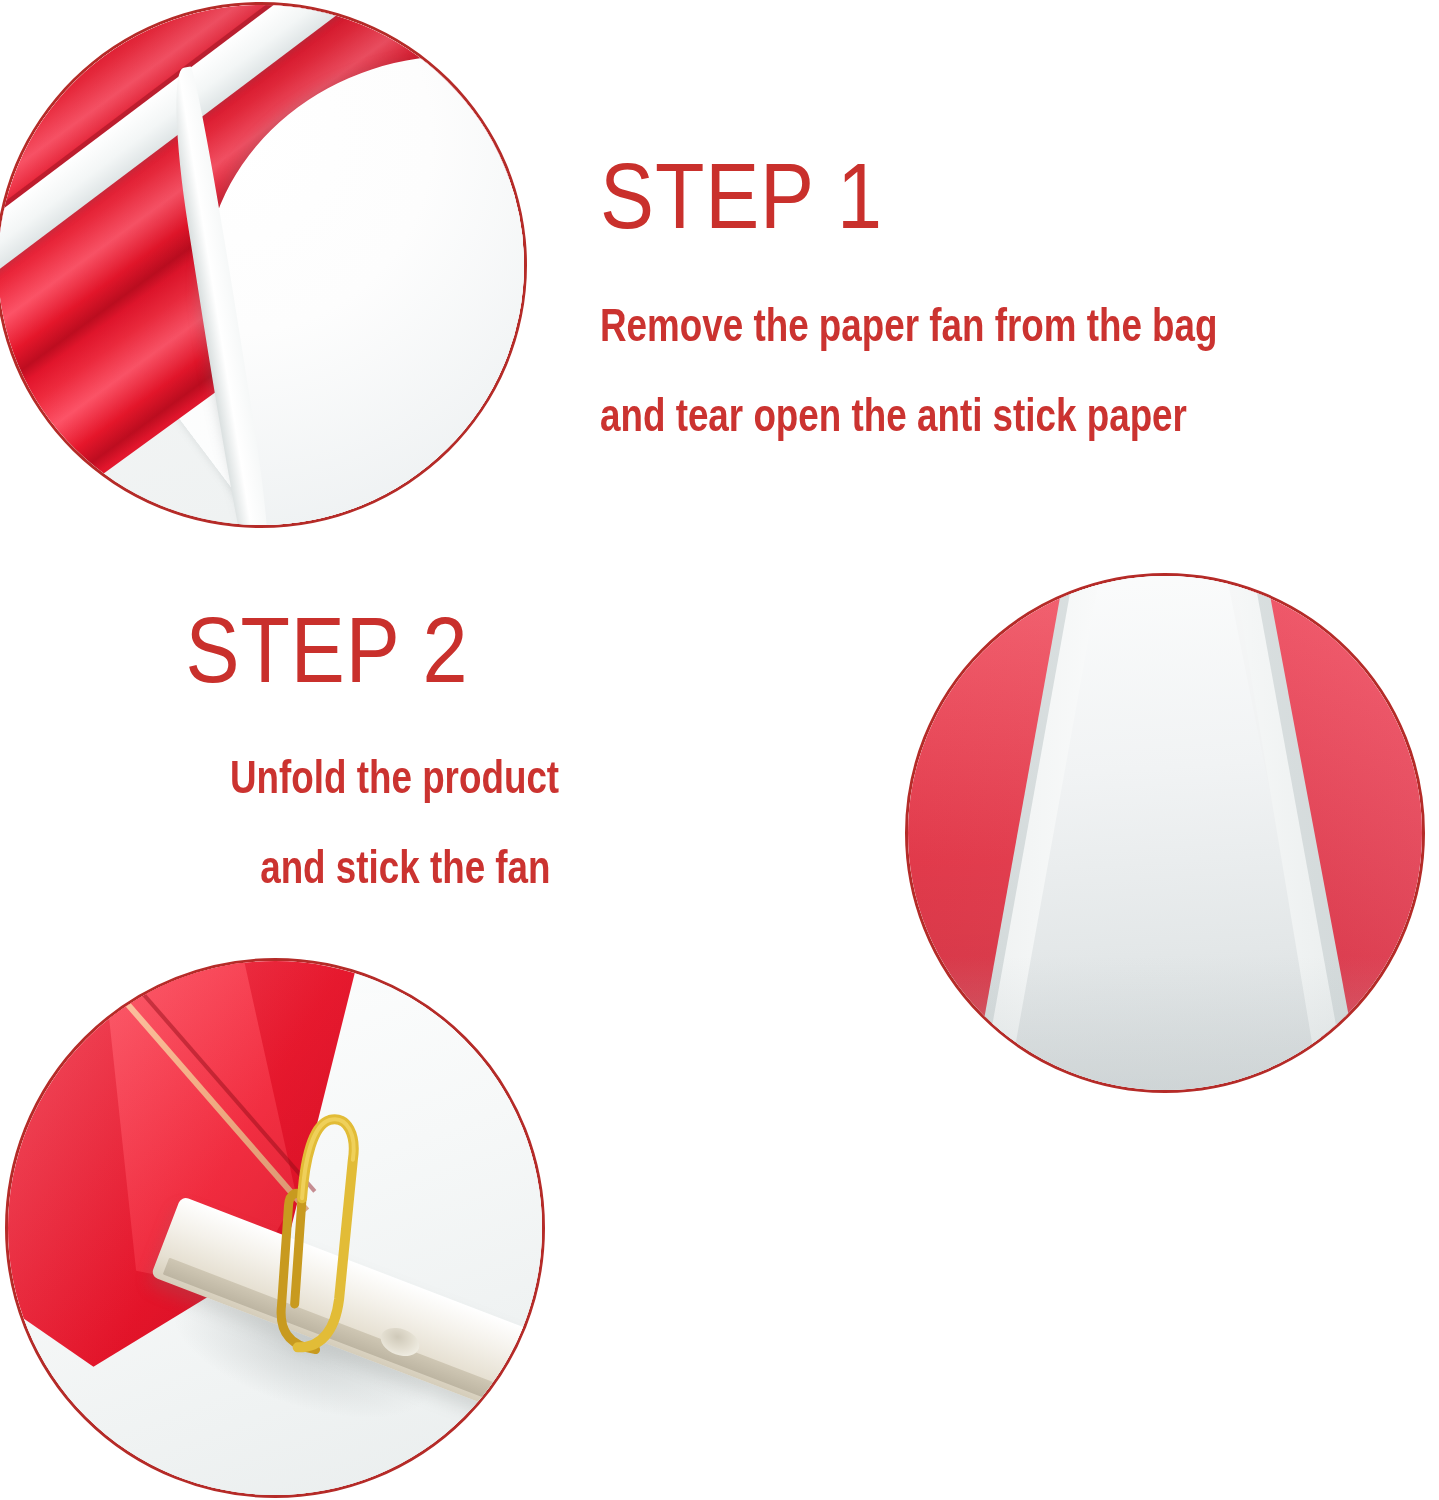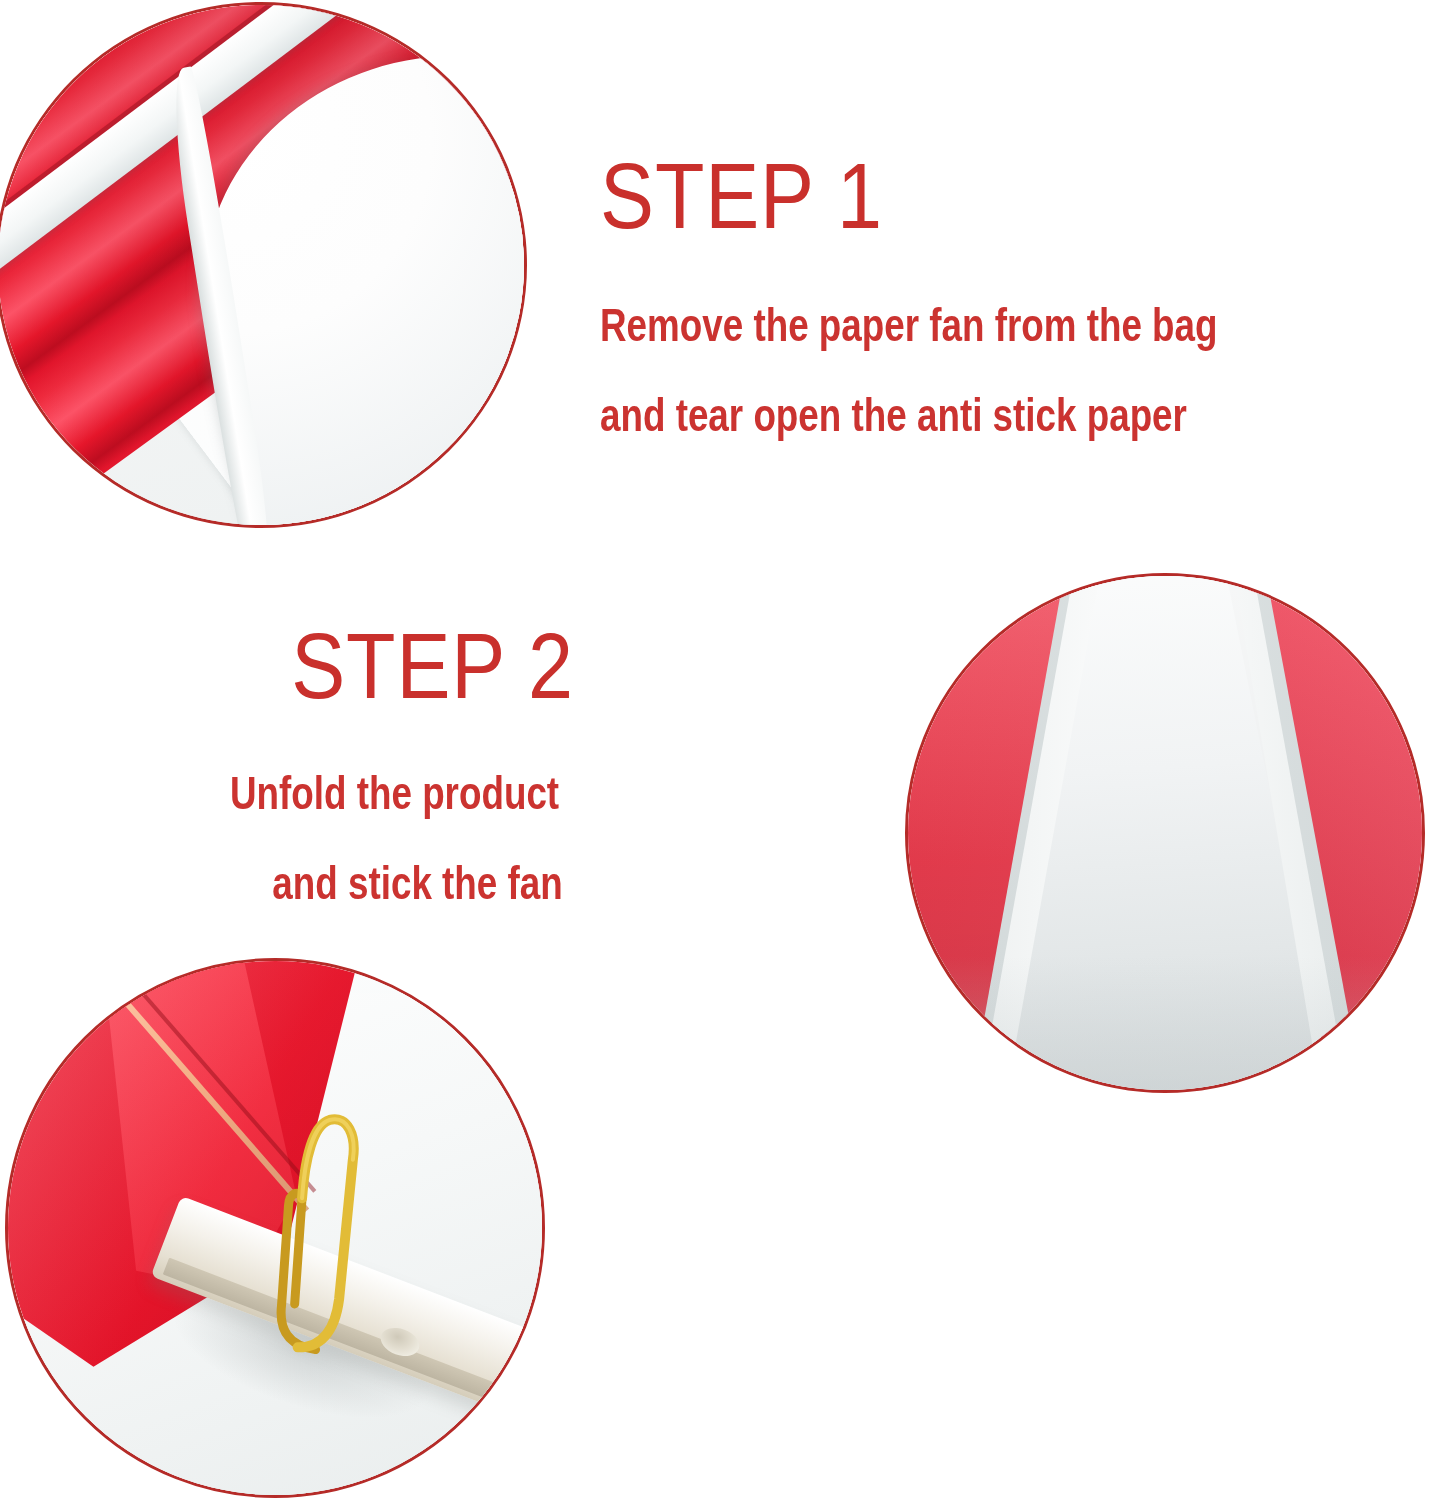--- a/index.html
+++ b/index.html
@@ -244,21 +244,21 @@
     font-family: "Liberation Sans Narrow", "Liberation Sans", sans-serif;
     transform: scaleX(.80);
   }
 
   #step-1 { left: 600px; top: 150px; text-align: left; }
   #step-1 .step-title { transform-origin: left center; }
   #step-1 .step-line  { transform-origin: left center; }
   #step-1 .l1 { margin-top: 60px; }
   #step-1 .l2 { margin-top: 44px; }
 
-  #step-2 { left: 80px; top: 620px; text-align: right; }
+  #step-2 { left: 80px; top: 604px; text-align: center; }
   #step-2 .step-title { transform-origin: left center; }
   #step-2 .step-line  { transform-origin: left center; margin-left: 150px; }
   #step-2 .l1 { margin-top: 58px; }
   #step-2 .l2 { margin-top: 44px; margin-left: 168px; }
 
   #step-3 { left: 650px; top: 1140px; text-align: left; }
   #step-3 .step-title { transform-origin: left center; }
   #step-3 .step-line  { transform-origin: left center; margin-left: 130px; }
   #step-3 .l1 { margin-top: 58px; }
   #step-3 .l2 { margin-top: 44px; margin-left: 130px; }

